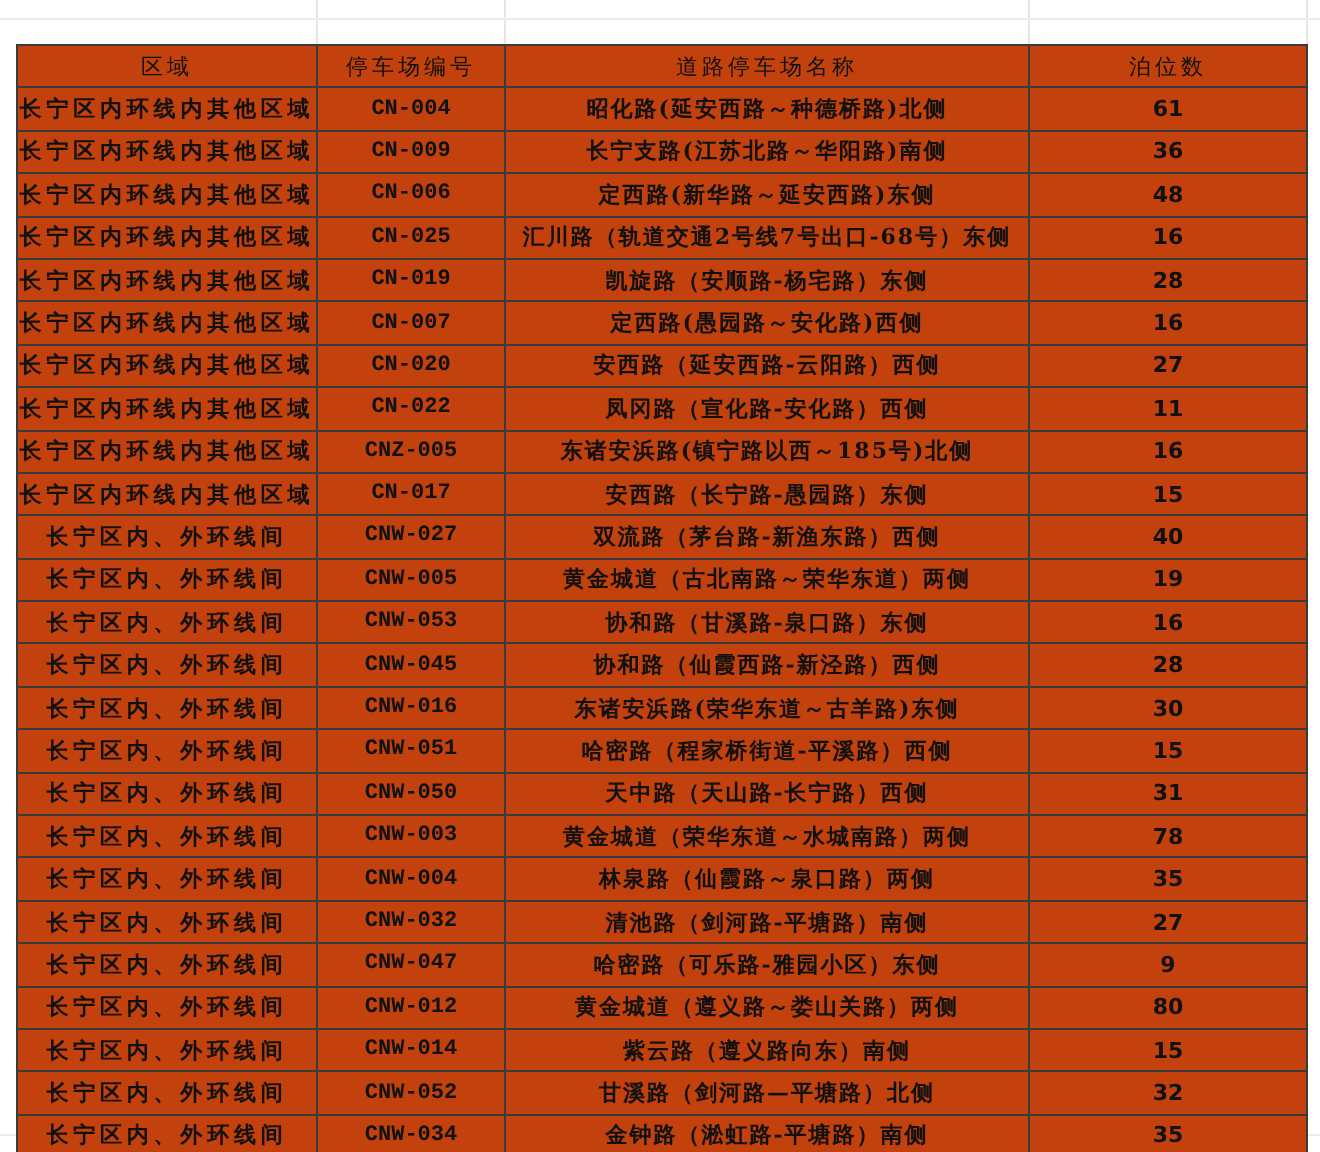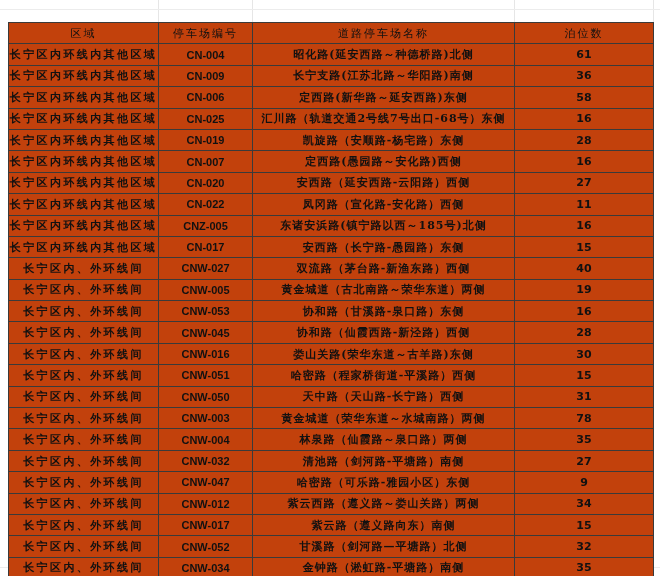--- a/index.html
+++ b/index.html
@@ -20,21 +20,21 @@
   table.parking th, table.parking td {
     border: 1px solid #3a3a3a;
     height: 20.4px; padding: 0; text-align: center; vertical-align: middle;
     font-size: 11px; color: #111; white-space: nowrap; overflow: hidden;
     font-weight: bold;
   }
   table.parking th { font-weight: normal; letter-spacing: 2px; }
   table.parking { border: 1.5px solid #222; }
   td.area { letter-spacing: 2.4px; text-align: left; padding-left: 8px; }
   td.area.outer { text-align: center; padding-left: 0; margin-top: 48px; }
-  td.code { font-family: Liberation Sans, sans-serif; font-size: 11px; }
+  td.code { font-family: Liberation Mono, monospace; font-size: 11px; }
   td.name { letter-spacing: 1px; font-size: 10.5px; }
   td.count { font-family: "DejaVu Sans", "Liberation Sans", sans-serif; font-size: 11px; }
   .col1 { width: 150px; } .col2 { width: 94px; } .col3 { width: 262px; } .col4 { width: 139px; }
 </style>
 </head>
 <body>
 
 <div class="bg-grid">
   <div class="v" style="left:158px"></div>
   <div class="v" style="left:252px"></div>
@@ -69,21 +69,21 @@
       <tr>
         <td class="area">长宁区内环线内其他区域</td>
         <td class="code">CN-009</td>
         <td class="name">长宁支路(江苏北路～华阳路)南侧</td>
         <td class="count">36</td>
       </tr>
       <tr>
         <td class="area">长宁区内环线内其他区域</td>
         <td class="code">CN-006</td>
         <td class="name">定西路(新华路～延安西路)东侧</td>
-        <td class="count">58</td>
+        <td class="count">48</td>
       </tr>
       <tr>
         <td class="area">长宁区内环线内其他区域</td>
         <td class="code">CN-025</td>
         <td class="name">汇川路（轨道交通2号线7号出口-68号）东侧</td>
         <td class="count">16</td>
       </tr>
       <tr>
         <td class="area">长宁区内环线内其他区域</td>
         <td class="code">CN-019</td>
@@ -140,21 +140,21 @@
       </tr>
       <tr>
         <td class="area outer">长宁区内、外环线间</td>
         <td class="code">CNW-045</td>
         <td class="name">协和路（仙霞西路-新泾路）西侧</td>
         <td class="count">28</td>
       </tr>
       <tr>
         <td class="area outer">长宁区内、外环线间</td>
         <td class="code">CNW-016</td>
-        <td class="name">娄山关路(荣华东道～古羊路)东侧</td>
+        <td class="name">东诸安浜路(荣华东道～古羊路)东侧</td>
         <td class="count">30</td>
       </tr>
       <tr>
         <td class="area outer">长宁区内、外环线间</td>
         <td class="code">CNW-051</td>
         <td class="name">哈密路（程家桥街道-平溪路）西侧</td>
         <td class="count">15</td>
       </tr>
       <tr>
         <td class="area outer">长宁区内、外环线间</td>
@@ -182,26 +182,26 @@
       </tr>
       <tr>
         <td class="area outer">长宁区内、外环线间</td>
         <td class="code">CNW-047</td>
         <td class="name">哈密路（可乐路-雅园小区）东侧</td>
         <td class="count">9</td>
       </tr>
       <tr>
         <td class="area outer">长宁区内、外环线间</td>
         <td class="code">CNW-012</td>
-        <td class="name">紫云西路（遵义路～娄山关路）两侧</td>
-        <td class="count">34</td>
-      </tr>
-      <tr>
-        <td class="area outer">长宁区内、外环线间</td>
-        <td class="code">CNW-017</td>
+        <td class="name">黄金城道（遵义路～娄山关路）两侧</td>
+        <td class="count">80</td>
+      </tr>
+      <tr>
+        <td class="area outer">长宁区内、外环线间</td>
+        <td class="code">CNW-014</td>
         <td class="name">紫云路（遵义路向东）南侧</td>
         <td class="count">15</td>
       </tr>
       <tr>
         <td class="area outer">长宁区内、外环线间</td>
         <td class="code">CNW-052</td>
         <td class="name">甘溪路（剑河路—平塘路）北侧</td>
         <td class="count">32</td>
       </tr>
       <tr>

